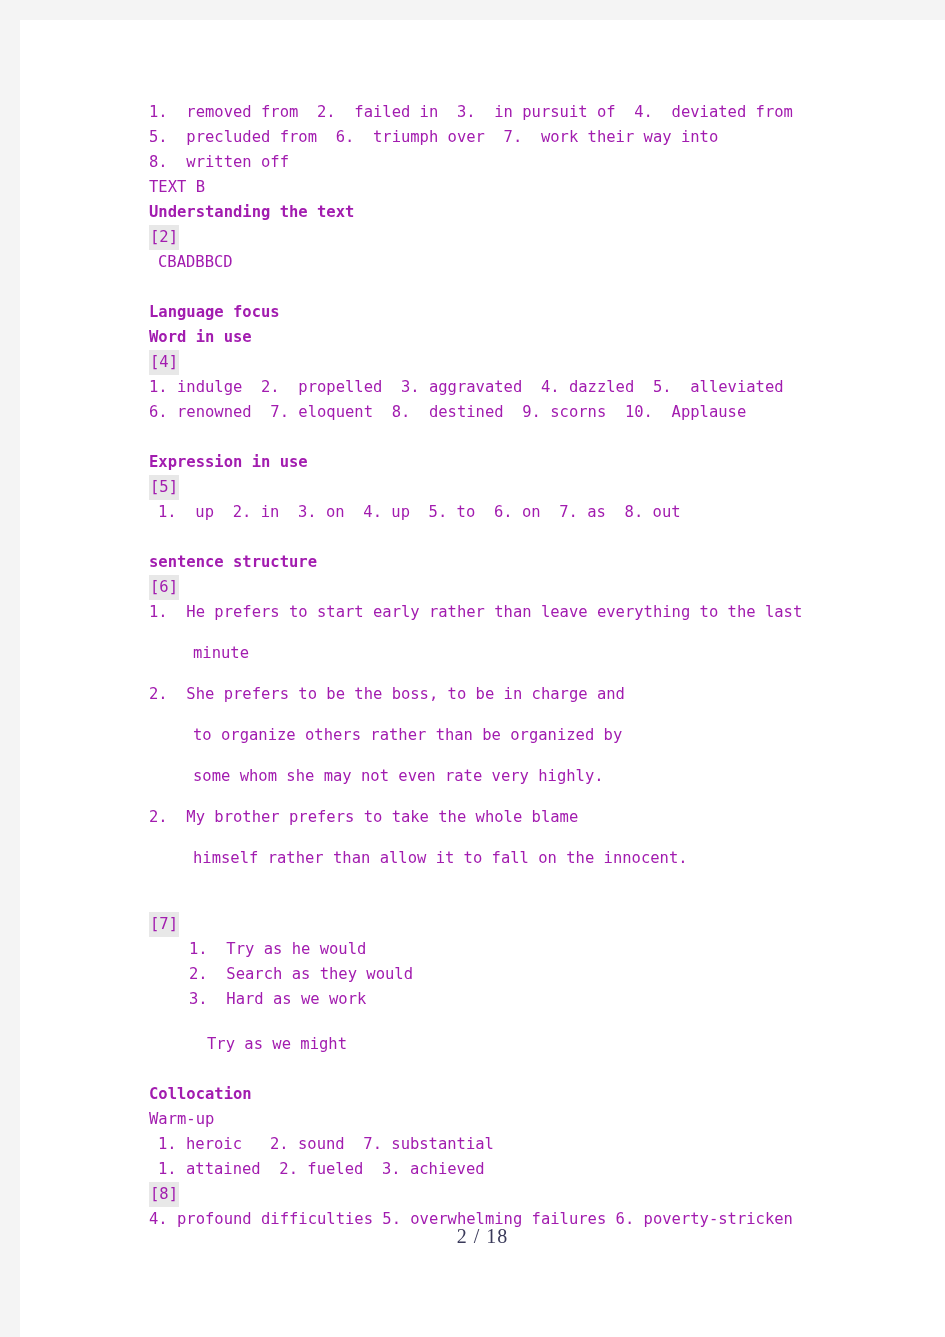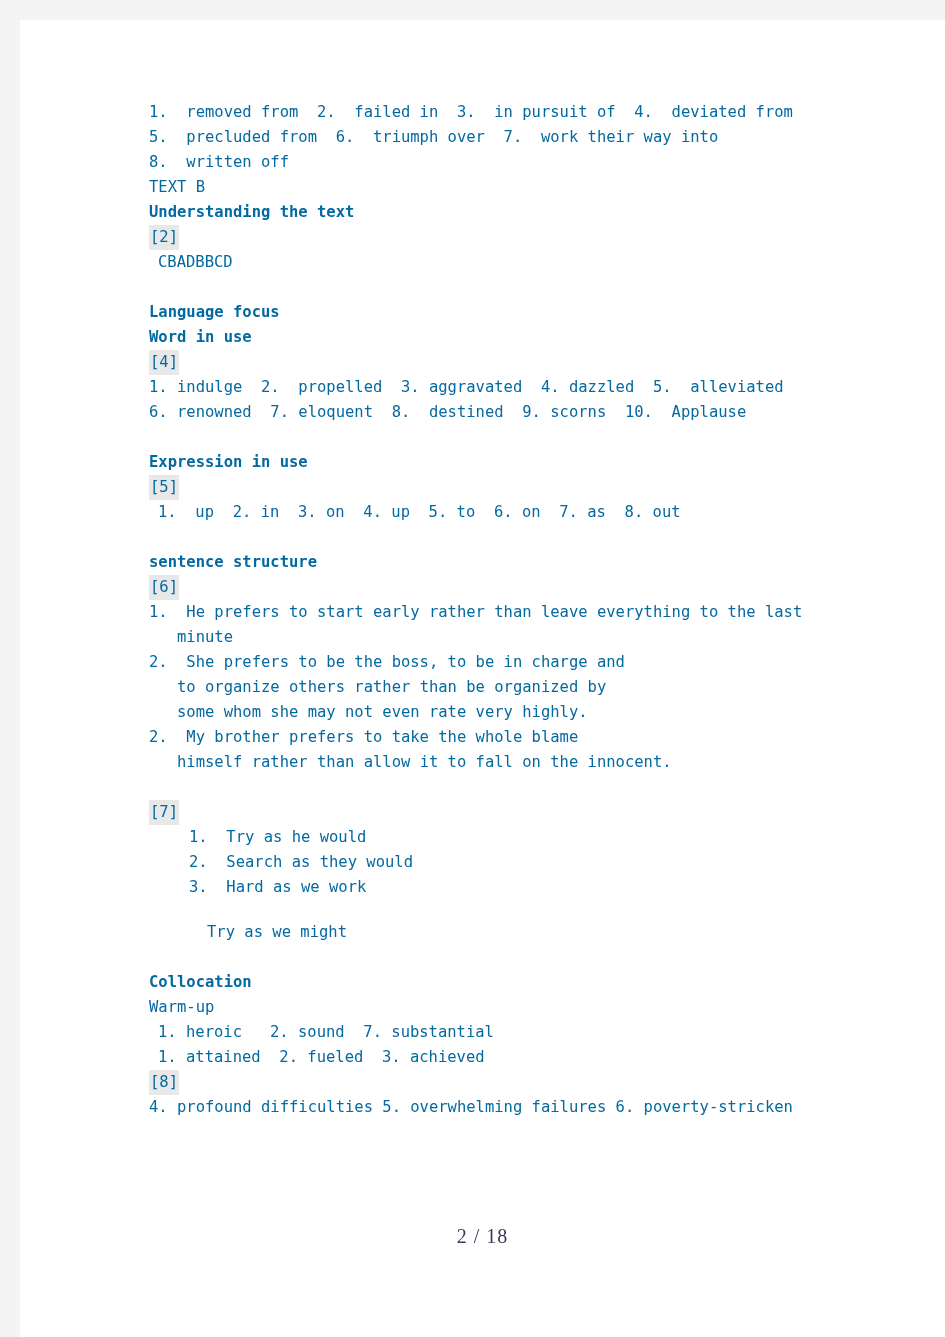--- a/index.html
+++ b/index.html
@@ -22,21 +22,21 @@
     background: #ffffff;
     box-sizing: border-box;
   }
   .content {
     position: absolute;
     left: 129px;      
     top: 80px;        
     width: 668px;
     font-size: 15.5px;
     line-height: 25px;
-    color: #0369a1;
+    color: #a21caf;
     font-family: "DejaVu Sans Mono", monospace;
   }
   .line {
     white-space: pre-wrap;
     margin: 0;
   }
   .bold {
     font-weight: bold;
   }
   .mark {
@@ -58,21 +58,21 @@
   
   .hang {
     padding-left: 28px;
     text-indent: -28px;
     white-space: pre-wrap;
     margin: 0;
   }
   .cont {
     padding-left: 28px;
     white-space: pre-wrap;
-    margin: 0;
+    margin: 16px;
   }
   .justify {
     text-align: justify;
     text-align-last: left;
     white-space: normal;
     margin: 0;
   }
   .footer {
     position: absolute;
     left: 0;

